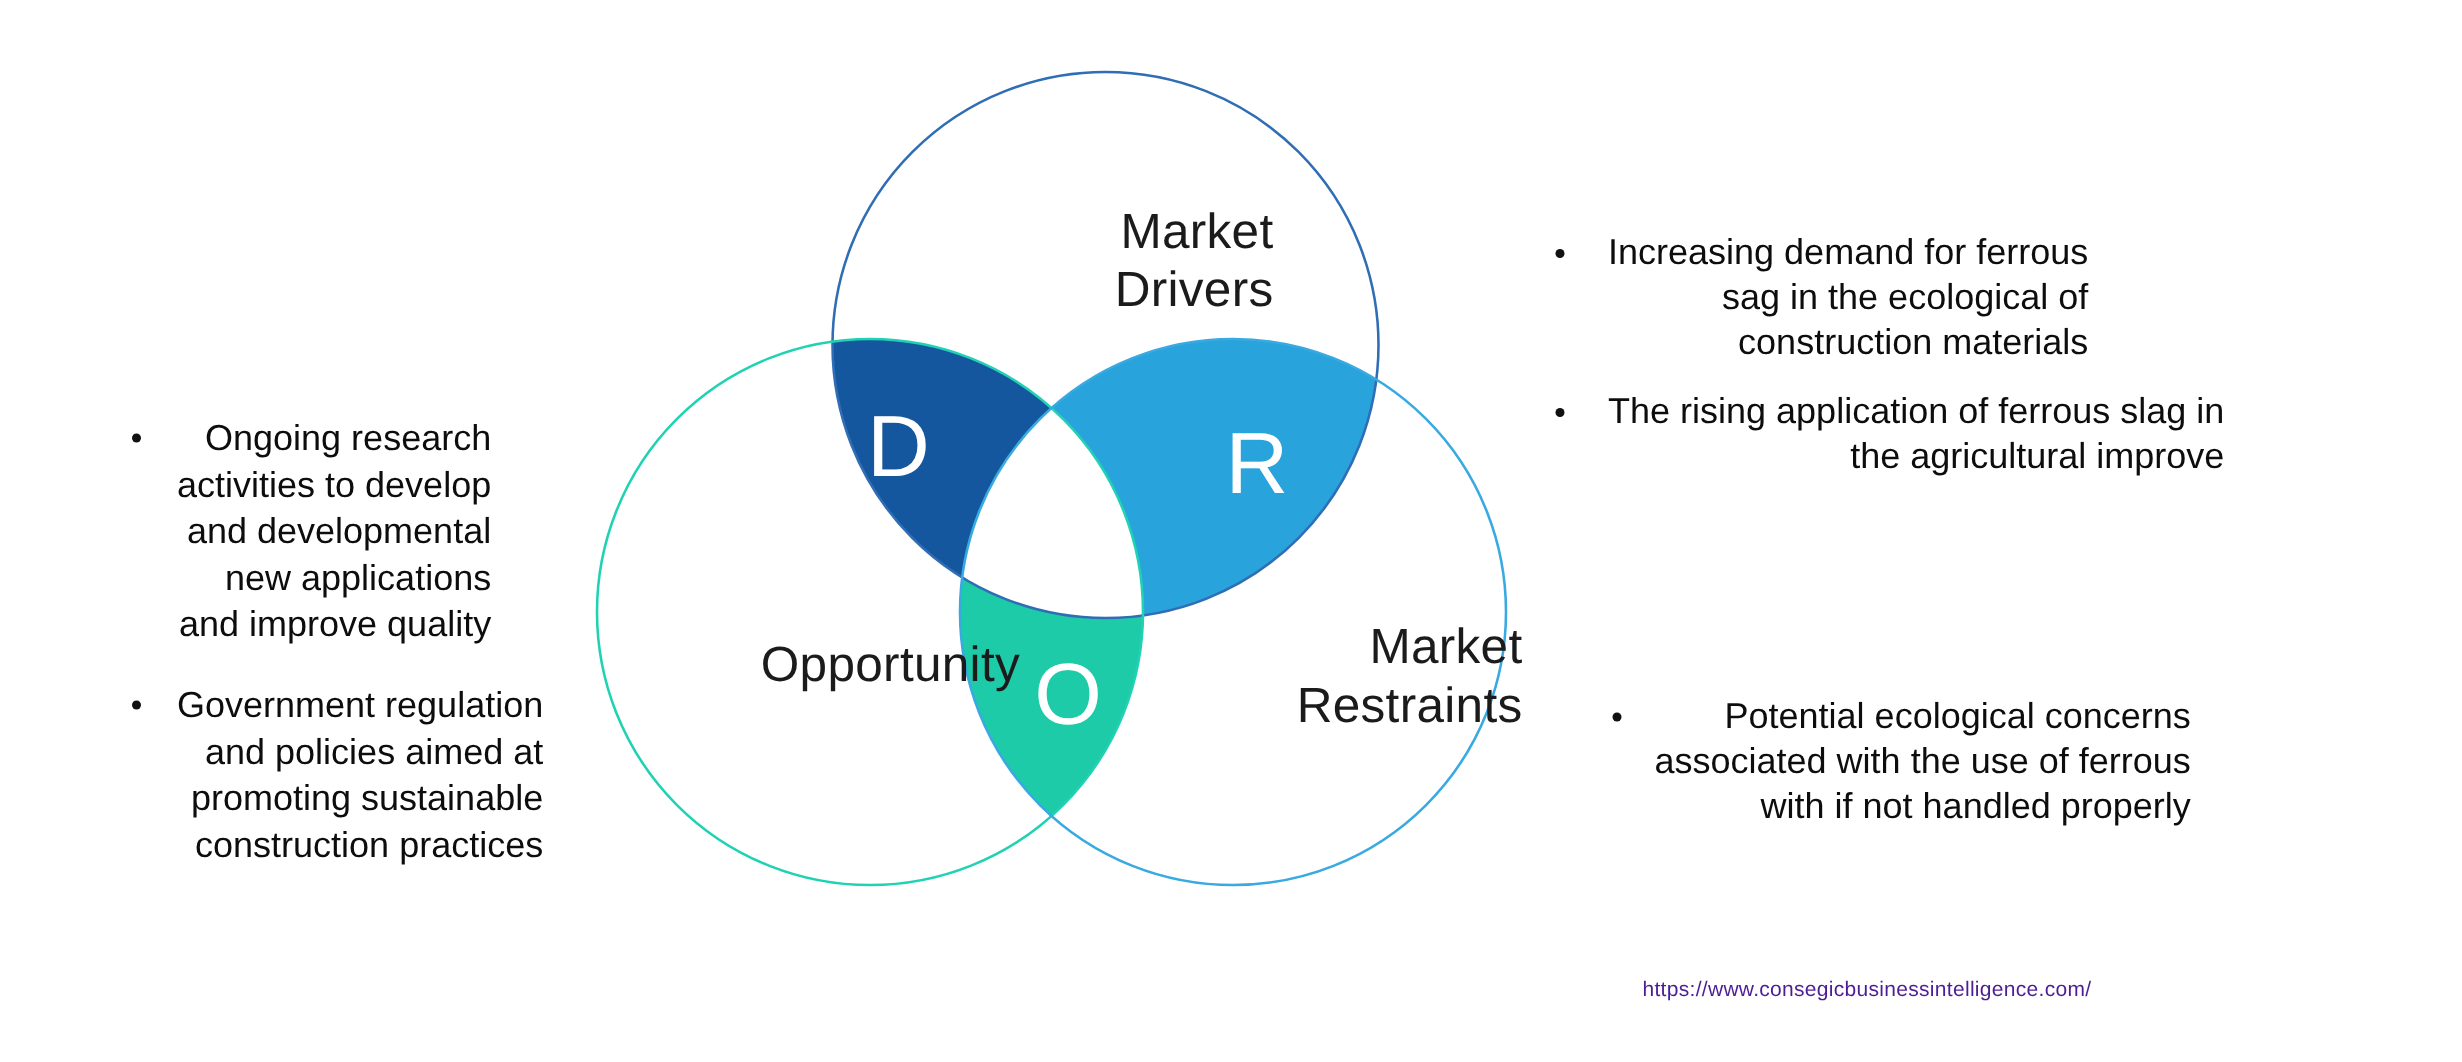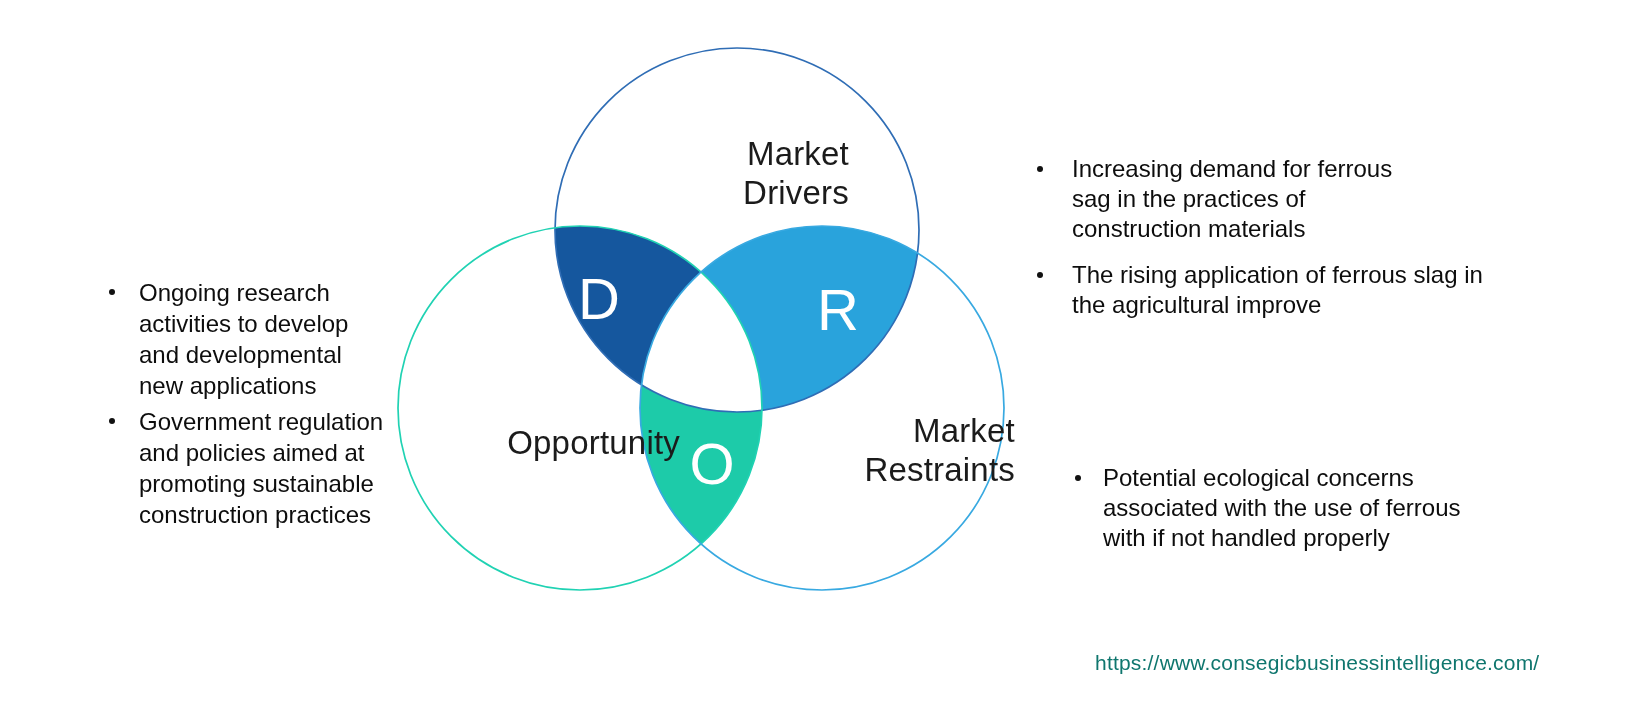--- a/index.html
+++ b/index.html
@@ -33,45 +33,45 @@
     color:#ffffff;
     font-size:58px;
     font-weight:400;
   }
   .letter-d{left:599px;top:298px;}
   .letter-r{left:838px;top:309px;}
   .letter-o{left:712px;top:463px;}
 
   
   .bullet-group{position:absolute;display:flex;flex-direction:column;}
-  .group-left{left:100px;top:277px;width:320px;gap:5px;}
+  .group-left{left:79px;top:277px;width:320px;gap:23px;}
   .group-right-top{left:1030px;top:154px;width:540px;gap:16px;}
   .group-right-bottom{left:1068px;top:434px;width:500px;gap:16px;margin-top:29px;}
 
   .bullet{display:flex;align-items:flex-start;}
   .dot{
     flex:none;width:6px;height:6px;border-radius:50%;
     background:#111;margin-top:12px;
   }
   .group-left .dot{margin-left:9px;margin-right:24px;}
   .group-right-top .dot{margin-left:7px;margin-right:29px;}
   .group-right-bottom .dot{margin-left:7px;margin-right:22px;}
 
-  .bullet-text{font-size:24px;color:#0d0d0d;}
+  .bullet-text{font-size:24px;color:#0d0d0d;text-align:right;}
   .group-left .bullet-text{line-height:31px;}
   .group-right-top .bullet-text,
   .group-right-bottom .bullet-text{line-height:30px;}
 
   
   .footer-url{
     position:absolute;
     left:1095px;top:651px;
-    font-size:21px;
+    font-size:14px;
     letter-spacing:0.2px;
-    color:#0f766e;
+    color:#4c1d95;
   }
 </style>
 </head>
 <body>
 
 <div class="stage">
 
   <svg class="venn" width="1641" height="708" viewBox="0 0 1641 708">
     <defs>
       <clipPath id="clipT">
@@ -125,39 +125,40 @@
   <div class="region-letter letter-o">O</div>
 
   <div class="bullet-group group-left">
     <div class="bullet">
       <span class="dot"></span>
       <div class="bullet-text">
           <div>Ongoing research</div>
           <div>activities to develop</div>
           <div>and developmental</div>
           <div>new applications</div>
+          <div>and improve quality</div>
         </div>
     </div>
     <div class="bullet">
       <span class="dot"></span>
       <div class="bullet-text">
           <div>Government regulation</div>
           <div>and policies aimed at</div>
           <div>promoting sustainable</div>
           <div>construction practices</div>
         </div>
     </div>
   </div>
 
   <div class="bullet-group group-right-top">
     <div class="bullet">
       <span class="dot"></span>
       <div class="bullet-text">
           <div>Increasing demand for ferrous</div>
-          <div>sag in the practices of</div>
+          <div>sag in the ecological of</div>
           <div>construction materials</div>
         </div>
     </div>
     <div class="bullet">
       <span class="dot"></span>
       <div class="bullet-text">
           <div>The rising application of ferrous slag in</div>
           <div>the agricultural improve</div>
         </div>
     </div>

